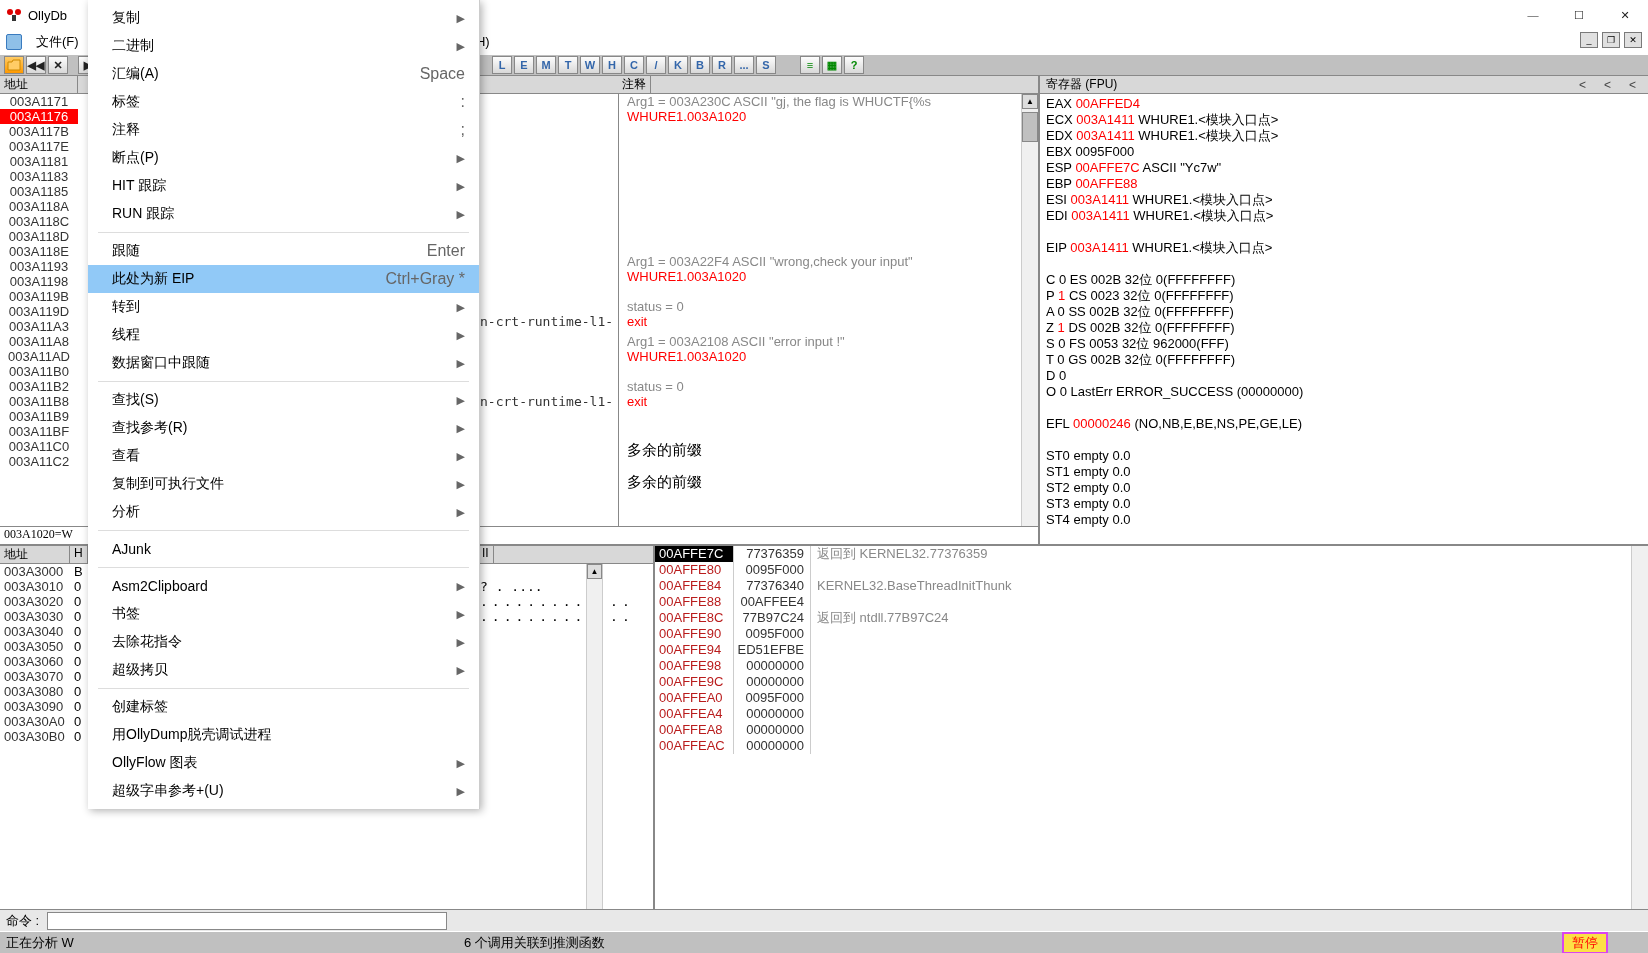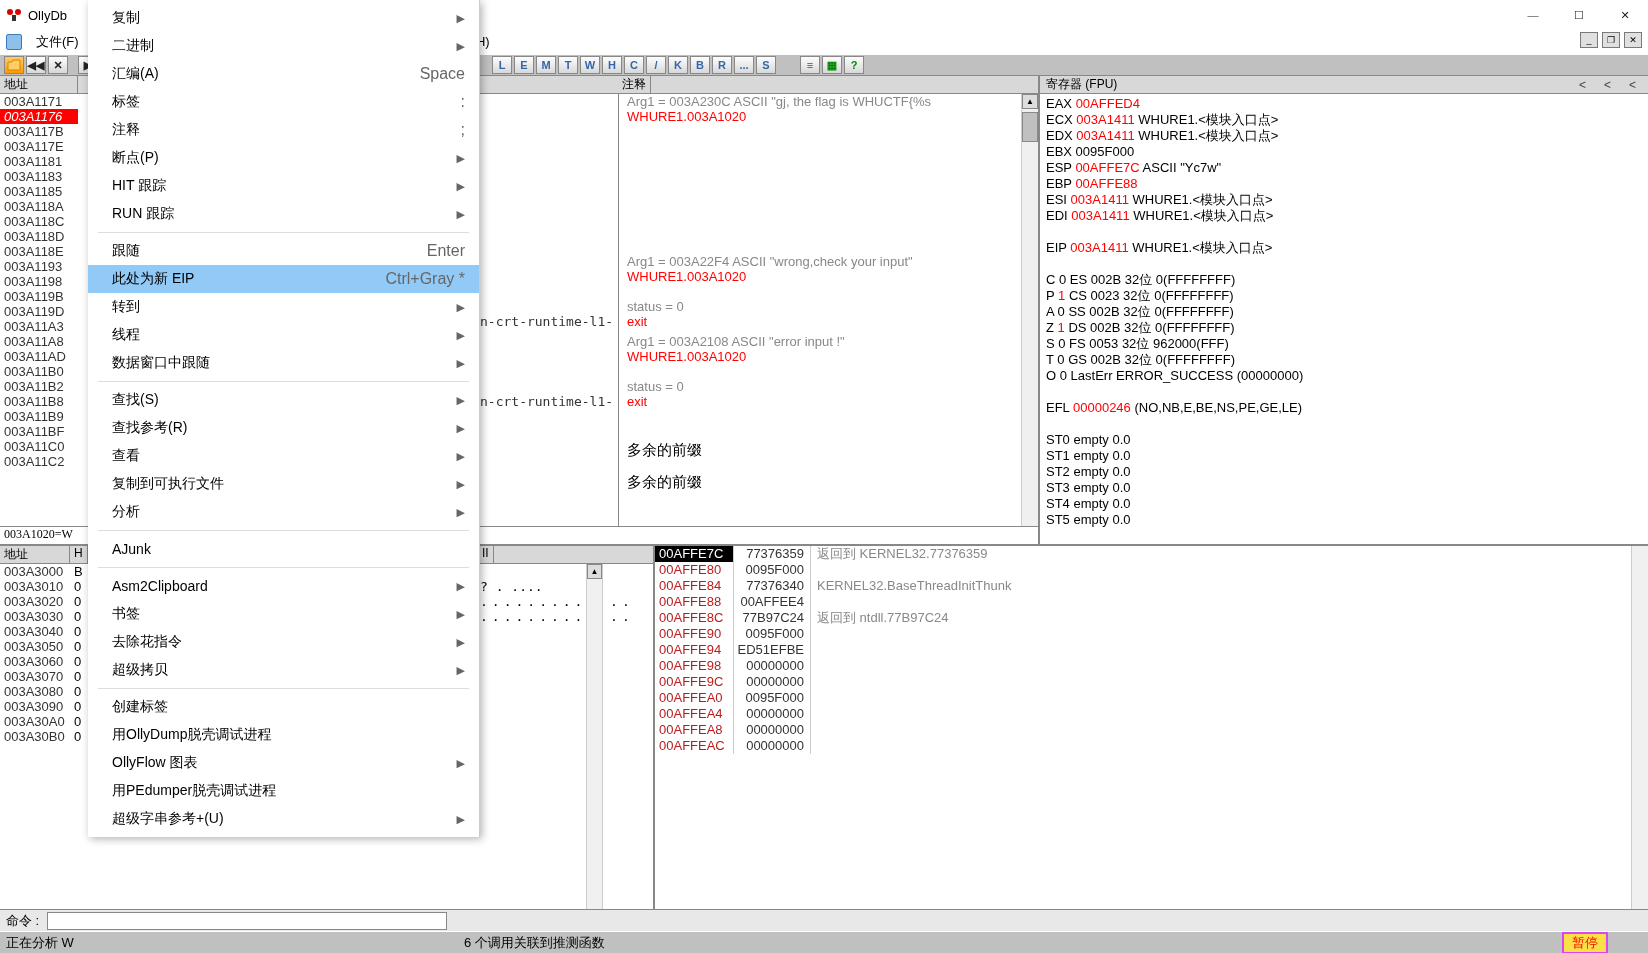--- a/index.html
+++ b/index.html
@@ -18,22 +18,22 @@
 .tool-btn { width: 20px; height: 18px; border: 1px solid #888; background: linear-gradient(#fdfdfd,#d8d8d8); font-size: 11px; font-weight: bold; display: flex; align-items: center; justify-content: center; color: #222; }
 .tool-btn.orange { background: linear-gradient(#ffcc66,#ff9900); }
 .tool-btn.sep { width: 6px; border: none; background: none; }
 .main-area { flex: 1; display: flex; flex-direction: column; background: #c0c0c0; }
 .top-panes { display: flex; height: 470px; border-bottom: 2px solid #888; }
 .cpu-pane { width: 1040px; display: flex; flex-direction: column; border-right: 2px solid #888; background: #fff; }
 .cpu-header { height: 18px; background: #d8d8d8; display: flex; border-bottom: 1px solid #888; font-size: 12px; }
 .cpu-header .col { border-right: 1px solid #888; padding: 0 4px; }
 .cpu-body { flex: 1; display: flex; overflow: hidden; }
 .addr-col { width: 78px; font-family: "Consolas", monospace; font-size: 13px; line-height: 15px; }
-.addr-col div { padding: 0 4px; color: #333; }
-.addr-col .sel { background: #ff0000; color: #fff; font-style: italic; }
+.addr-col div { padding: 0 4px; color: #333; text-align: center; }
+.addr-col .sel { background: #ff0000; color: #fff; }
 .comment-col { flex: 1; font-family: "Consolas", monospace; font-size: 13px; line-height: 15px; padding-left: 8px; overflow: hidden; border-left: 1px solid #888; margin-left: 540px;}
 .comment-col .grey { color: #888; }
 .comment-col .red { color: red; }
 .comment-col .black { color: #000; }
 .info-line { height: 18px; border-top: 1px solid #888; font-family: Liberation Serif, serif; font-size: 12px; padding: 0 4px; background: #fff; }
 .reg-pane { flex: 1; background: #fff; display: flex; flex-direction: column; }
 .reg-header { height: 18px; background: #d8d8d8; display: flex; align-items: center; font-size: 12px; border-bottom: 1px solid #888; }
 .reg-header span { padding: 0 6px; }
 .reg-header .arrows { margin-left: auto; display:flex; gap:6px; padding-right:6px; color:#444;}
 .reg-body { flex: 1; font-family: Consolas, monospace; font-size: 13px; line-height: 16px; padding: 2px 6px; overflow: hidden; }
@@ -207,30 +207,30 @@
             <div>EDI <span class="red">003A1411</span> WHURE1.&lt;模块入口点&gt;</div>
             <div>&nbsp;</div>
             <div>EIP <span class="red">003A1411</span> WHURE1.&lt;模块入口点&gt;</div>
             <div>&nbsp;</div>
             <div>C 0  ES 002B 32位 0(FFFFFFFF)</div>
             <div>P <span class="red">1</span>  CS 0023 32位 0(FFFFFFFF)</div>
             <div>A 0  SS 002B 32位 0(FFFFFFFF)</div>
             <div>Z <span class="red">1</span>  DS 002B 32位 0(FFFFFFFF)</div>
             <div>S 0  FS 0053 32位 962000(FFF)</div>
             <div>T 0  GS 002B 32位 0(FFFFFFFF)</div>
+            <div>D 0</div>
             <div>O 0  LastErr ERROR_SUCCESS (00000000)</div>
             <div>&nbsp;</div>
             <div>EFL <span class="red">00000246</span> (NO,NB,E,BE,NS,PE,GE,LE)</div>
             <div>&nbsp;</div>
             <div>ST0 empty 0.0</div>
             <div>ST1 empty 0.0</div>
             <div>ST2 empty 0.0</div>
             <div>ST3 empty 0.0</div>
             <div>ST4 empty 0.0</div>
-            <div>ST5 empty 0.0</div>
           </div>
       </div>
     </div>
 
     <div class="bottom-panes">
 
       <div class="dump-pane">
         <div class="dump-header">
           <div class="col" style="width:70px;">地址</div>
           <div class="col" style="width:18px;">H</div>
@@ -480,19 +480,16 @@
       <span>创建标签</span>
     </div>
     <div class="item">
       <span>用OllyDump脱壳调试进程</span>
     </div>
     <div class="item">
       <span>OllyFlow 图表</span>
       <span class="arrow">▶</span>
     </div>
     <div class="item">
-      <span>用PEdumper脱壳调试进程</span>
-    </div>
-    <div class="item">
       <span>超级字串参考+(U)</span>
       <span class="arrow">▶</span>
     </div>
   </div>
 
 </body></html>

